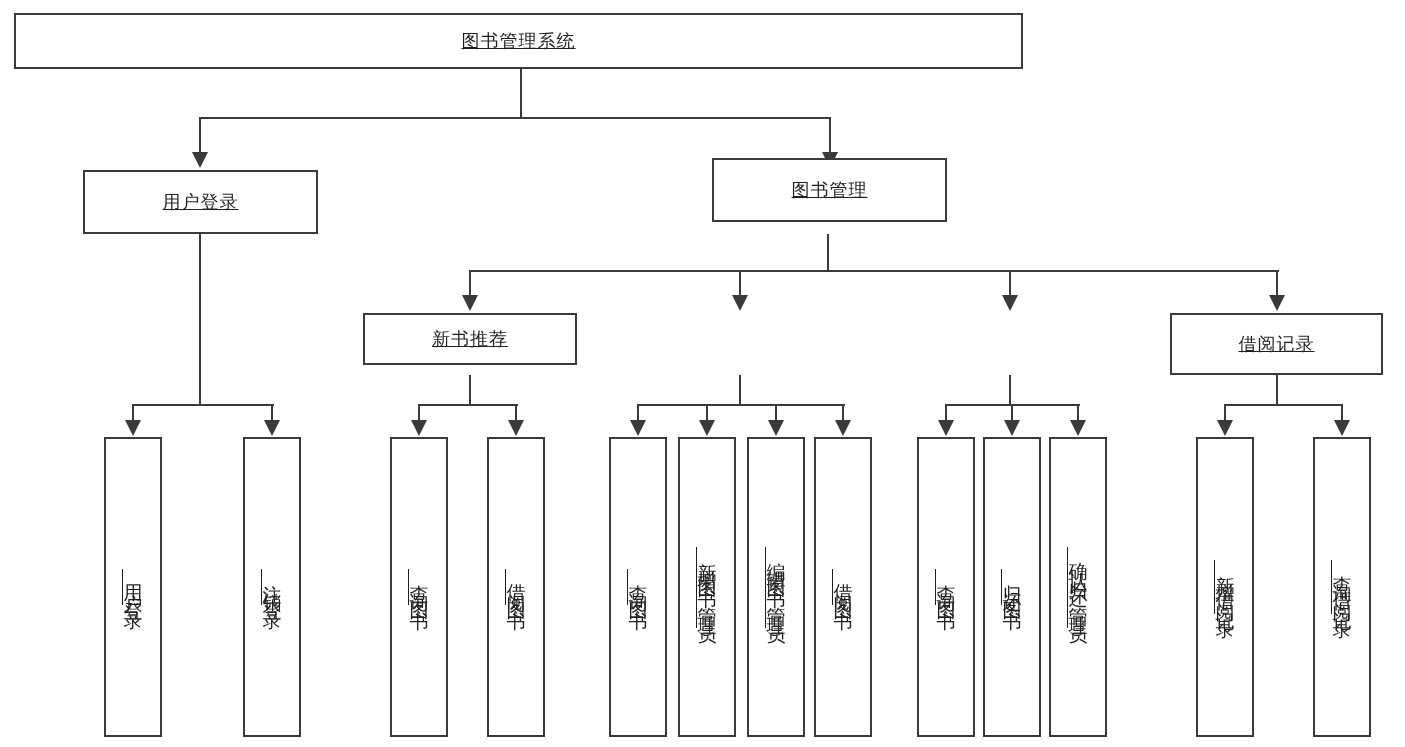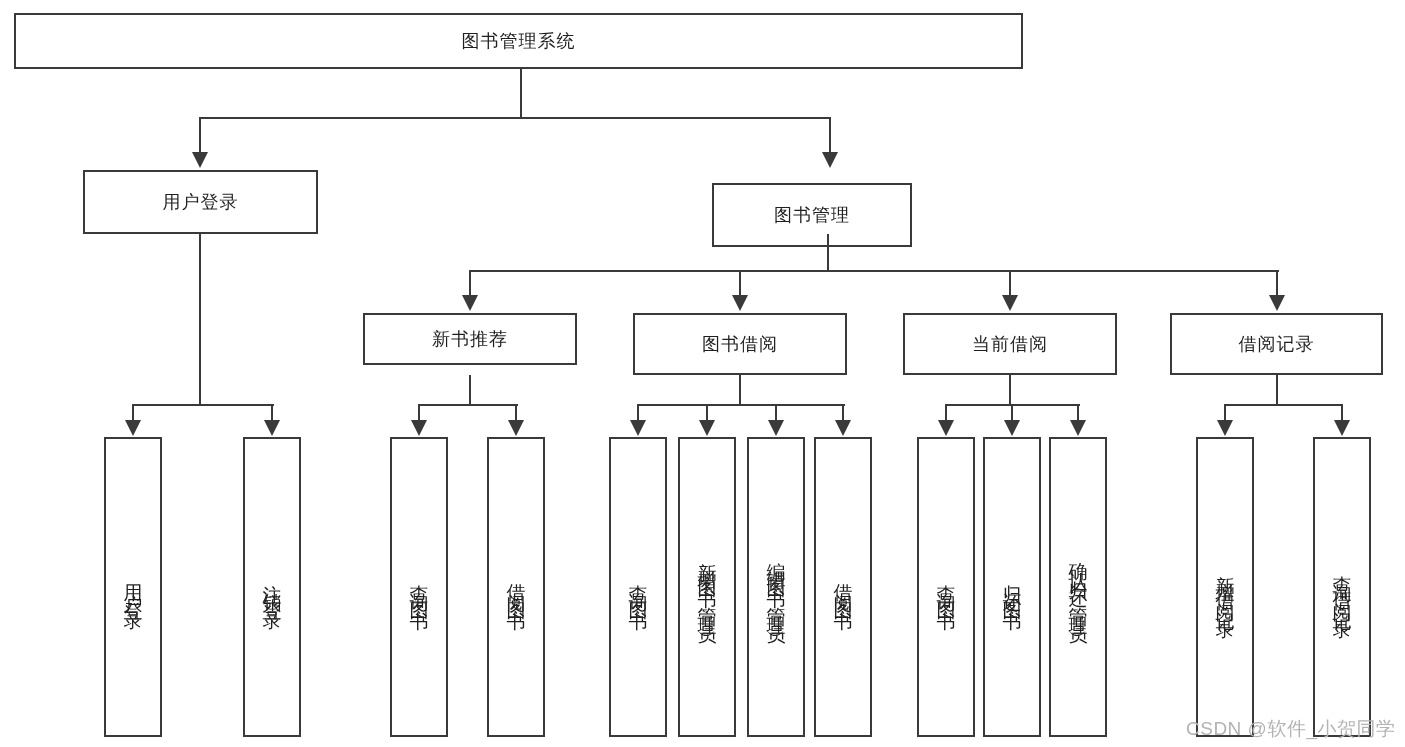--- a/index.html
+++ b/index.html
@@ -1,21 +1,21 @@
 <!DOCTYPE html>
 <html style="--line: #3a3a3a; --text: #1f1f1f; --wm: #b3b3b3; --bg: #ffffff;"><head>
 <meta charset="utf-8">
 <style>
   :root{
     --line:#3a3a3a;
     --text:#1f1f1f;
     --wm:#b3b3b3;
     --bg:#ffffff;
   }
-  *{margin:0;padding:0;box-sizing:border-box;}
+  *{margin:0;padding:0;box-sizing:border-box;text-decoration:underline;}
   html,body{background:var(--bg);}
   body{
     font-family:"Liberation Sans","DejaVu Sans",sans-serif;
     color:var(--text);
   }
   .canvas{
     position:relative;
     width:1405px;height:747px;
     background:var(--bg);
     overflow:hidden;
@@ -65,37 +65,35 @@
 <div class="canvas">
 
   <div class="node" style="left:14px;top:13px;width:1009px;height:56px">图书管理系统</div>
 
   <div class="vl" style="left:520px;top:69px;height:48px"></div>
   <div class="hl" style="left:199px;top:117px;width:632px"></div>
   <div class="ar" style="left:199px;top:119px;height:33px"></div>
   <div class="ar" style="left:829px;top:119px;height:33px"></div>
 
   <div class="node" style="left:83px;top:170px;width:235px;height:64px">用户登录</div>
-  <div class="node" style="left:712px;top:183px;width:200px;height:64px">图书管理</div>
+  <div class="node" style="left:712px;top:158px;width:235px;height:64px">图书管理</div>
 
   <div class="vl" style="left:199px;top:234px;height:170px"></div>
   <div class="hl" style="left:132px;top:404px;width:142px"></div>
   <div class="ar" style="left:132px;top:406px;height:14px"></div>
   <div class="ar" style="left:271px;top:406px;height:14px"></div>
 
   <div class="vl" style="left:827px;top:234px;height:36px"></div>
   <div class="hl" style="left:469px;top:270px;width:810px"></div>
   <div class="ar" style="left:469px;top:272px;height:23px"></div>
   <div class="ar" style="left:739px;top:272px;height:23px"></div>
   <div class="ar" style="left:1009px;top:272px;height:23px"></div>
   <div class="ar" style="left:1276px;top:272px;height:23px"></div>
 
   <div class="node" style="left:363px;top:313px;width:214px;height:52px">新书推荐</div>
-  <div class="node" style="left:633px;top:313px;width:214px;height:62px">图书借阅</div>
-  <div class="node" style="left:903px;top:313px;width:214px;height:62px">当前借阅</div>
   <div class="node" style="left:1170px;top:313px;width:213px;height:62px">借阅记录</div>
 
   <div class="vl" style="left:469px;top:375px;height:29px"></div>
   <div class="hl" style="left:418px;top:404px;width:100px"></div>
   <div class="ar" style="left:418px;top:406px;height:14px"></div>
   <div class="ar" style="left:515px;top:406px;height:14px"></div>
 
   <div class="vl" style="left:739px;top:375px;height:29px"></div>
   <div class="hl" style="left:637px;top:404px;width:208px"></div>
   <div class="ar" style="left:637px;top:406px;height:14px"></div>
@@ -125,15 +123,14 @@
   <div class="vnode" style="left:747px">编辑图书（管理员）</div>
   <div class="vnode" style="left:814px">借阅图书</div>
 
   <div class="vnode" style="left:917px">查询图书</div>
   <div class="vnode" style="left:983px">归还图书</div>
   <div class="vnode" style="left:1049px">确认归还（管理员）</div>
 
   <div class="vnode" style="left:1196px">新增借阅记录</div>
   <div class="vnode" style="left:1313px">查询借阅记录</div>
 
-  <div class="watermark">CSDN @软件_小贺同学</div>
 
 </div>
 
 </body></html>

